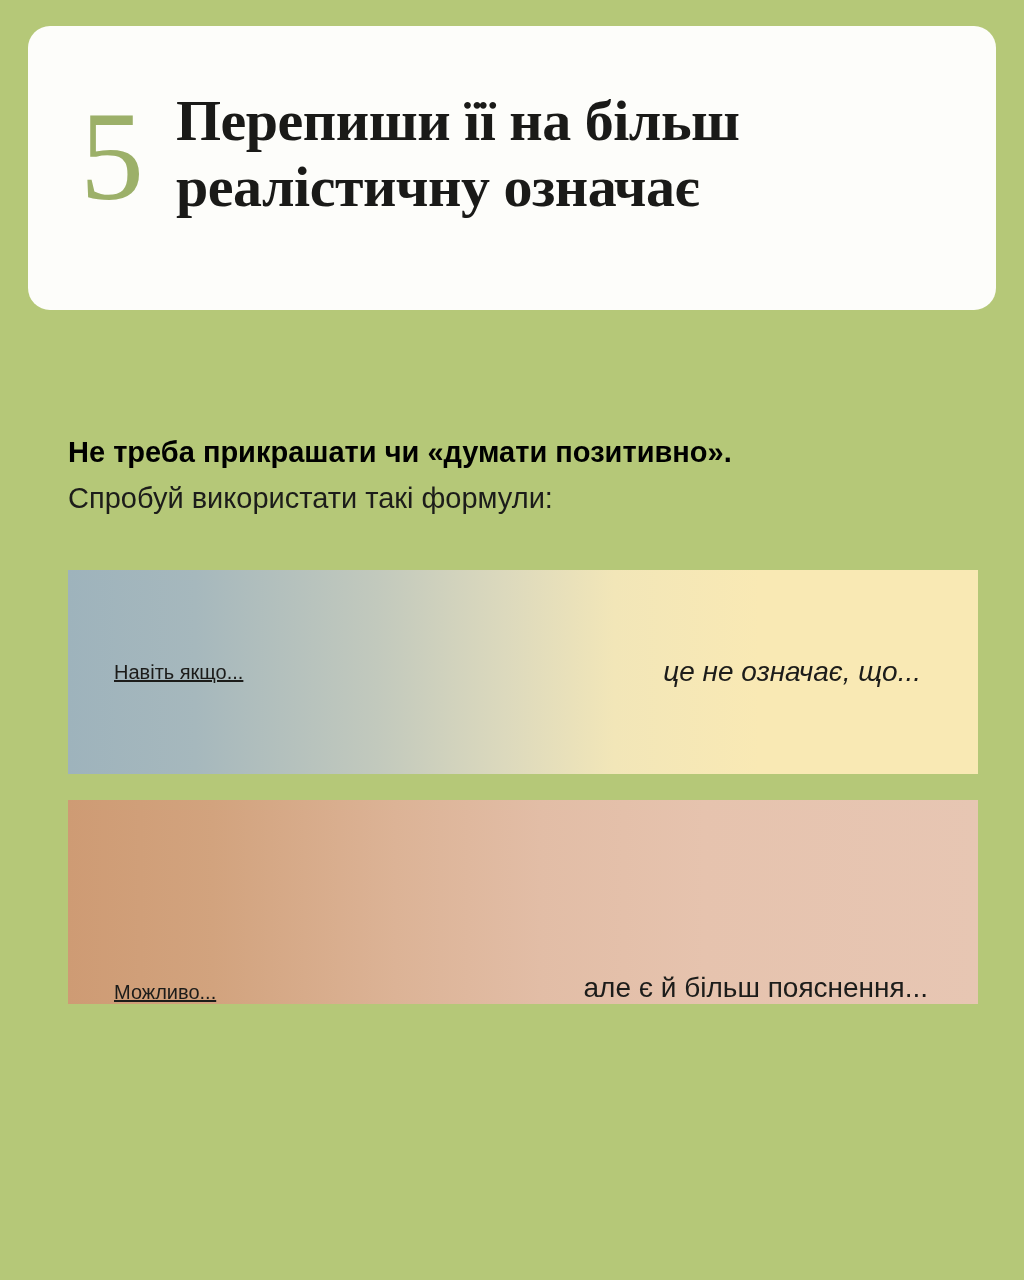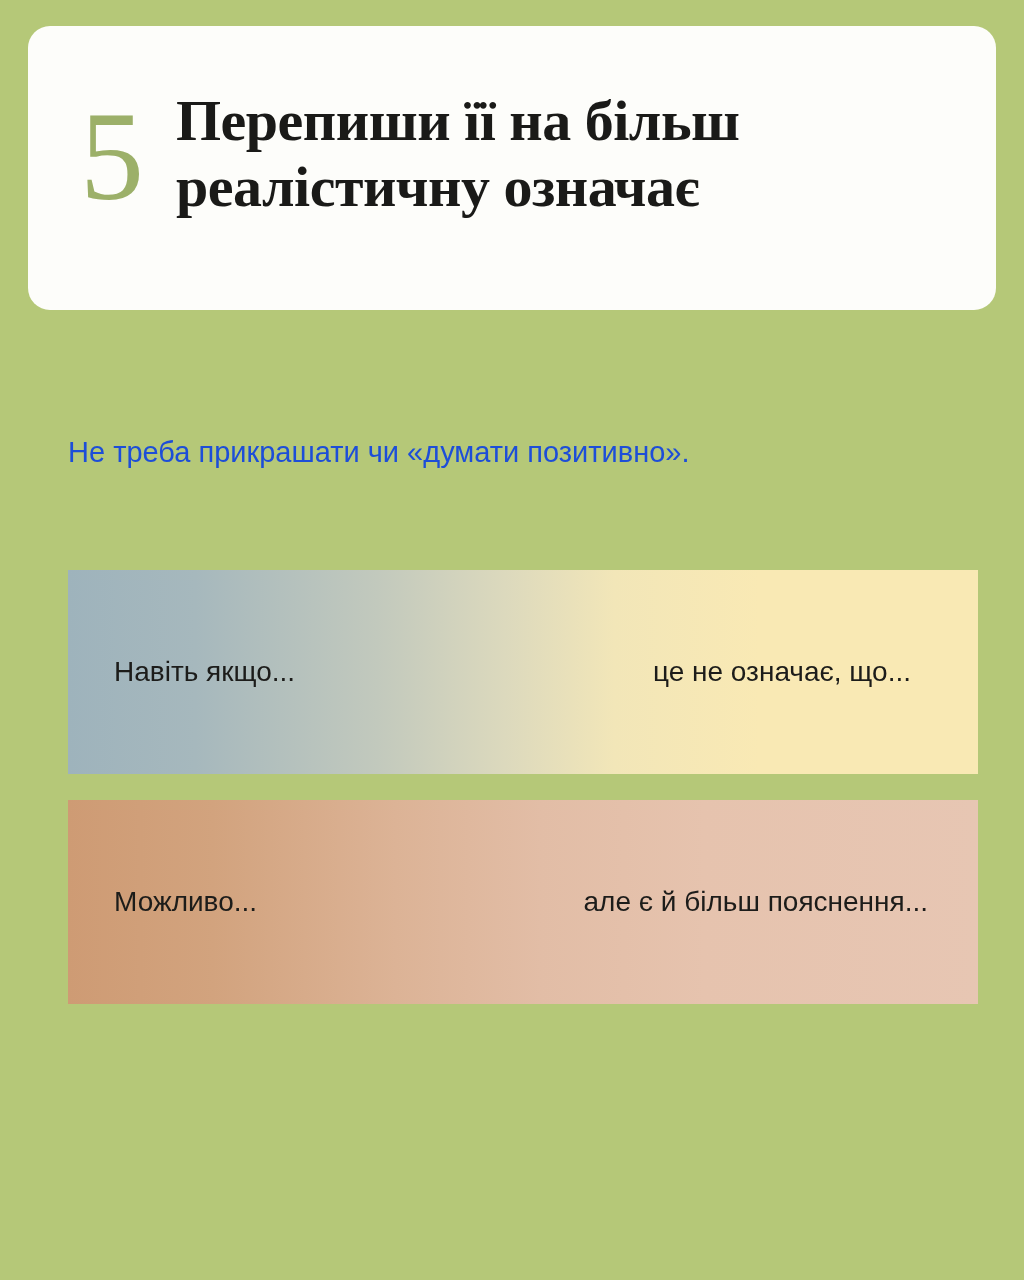--- a/index.html
+++ b/index.html
@@ -59,22 +59,22 @@
   
   .body-copy {
     position: absolute;
     left: 68px;
     top: 432px;
     width: 900px;
   }
   .copy-strong {
     font-size: 29px;
     line-height: 40px;
-    font-weight: 400;
-    color: #1d4ed8;
+    font-weight: 700;
+    color: #000000;
     margin: 0 0 6px 0;
   }
   .copy-regular {
     font-size: 29px;
     line-height: 40px;
     font-weight: 400;
     color: #1c1c1a;
     margin: 0;
   }
 
@@ -103,49 +103,52 @@
   .formula-2 {
     top: 800px;
     height: 204px;
     background: linear-gradient(90deg,
         #ce9b74 0%,
         #d2a37e 16%,
         #dcb396 36%,
         #e2bda6 52%,
         #e6c3ae 70%,
         #e7c6b3 100%);
+    align-items: flex-end;
   }
   .formula-left {
-    font-size: 28px;
+    font-size: 20px;
     color: #1c1c1a;
     white-space: nowrap;
+    text-decoration: underline;
   }
   .formula-right {
     font-size: 28px;
     color: #1c1c1a;
     white-space: nowrap;
     margin-left: auto;
     padding-right: 6px;
   }
   .formula-1 .formula-left { margin-left: 2px; }
   .formula-2 .formula-left { margin-left: 2px; }
-  .formula-1 .formula-right { margin-right: 17px; }
+  .formula-1 .formula-right { margin-right: 7px; font-style: italic; }
 </style>
 </head>
 <body>
 
 <div class="header-card">
   <div class="header-inner">
     <div class="step-number">5</div>
     <div class="header-title">Перепиши її на більш реалістичну означає</div>
   </div>
 </div>
 
 <div class="body-copy">
   <p class="copy-strong">Не треба прикрашати чи «думати позитивно».</p>
+  <p class="copy-regular">Спробуй використати такі формули:</p>
 </div>
 
 <div class="formula formula-1">
   <span class="formula-left">Навіть якщо...</span>
   <span class="formula-right">це не означає, що...</span>
 </div>
 
 <div class="formula formula-2">
   <span class="formula-left">Можливо...</span>
   <span class="formula-right">але є й більш пояснення...</span>

